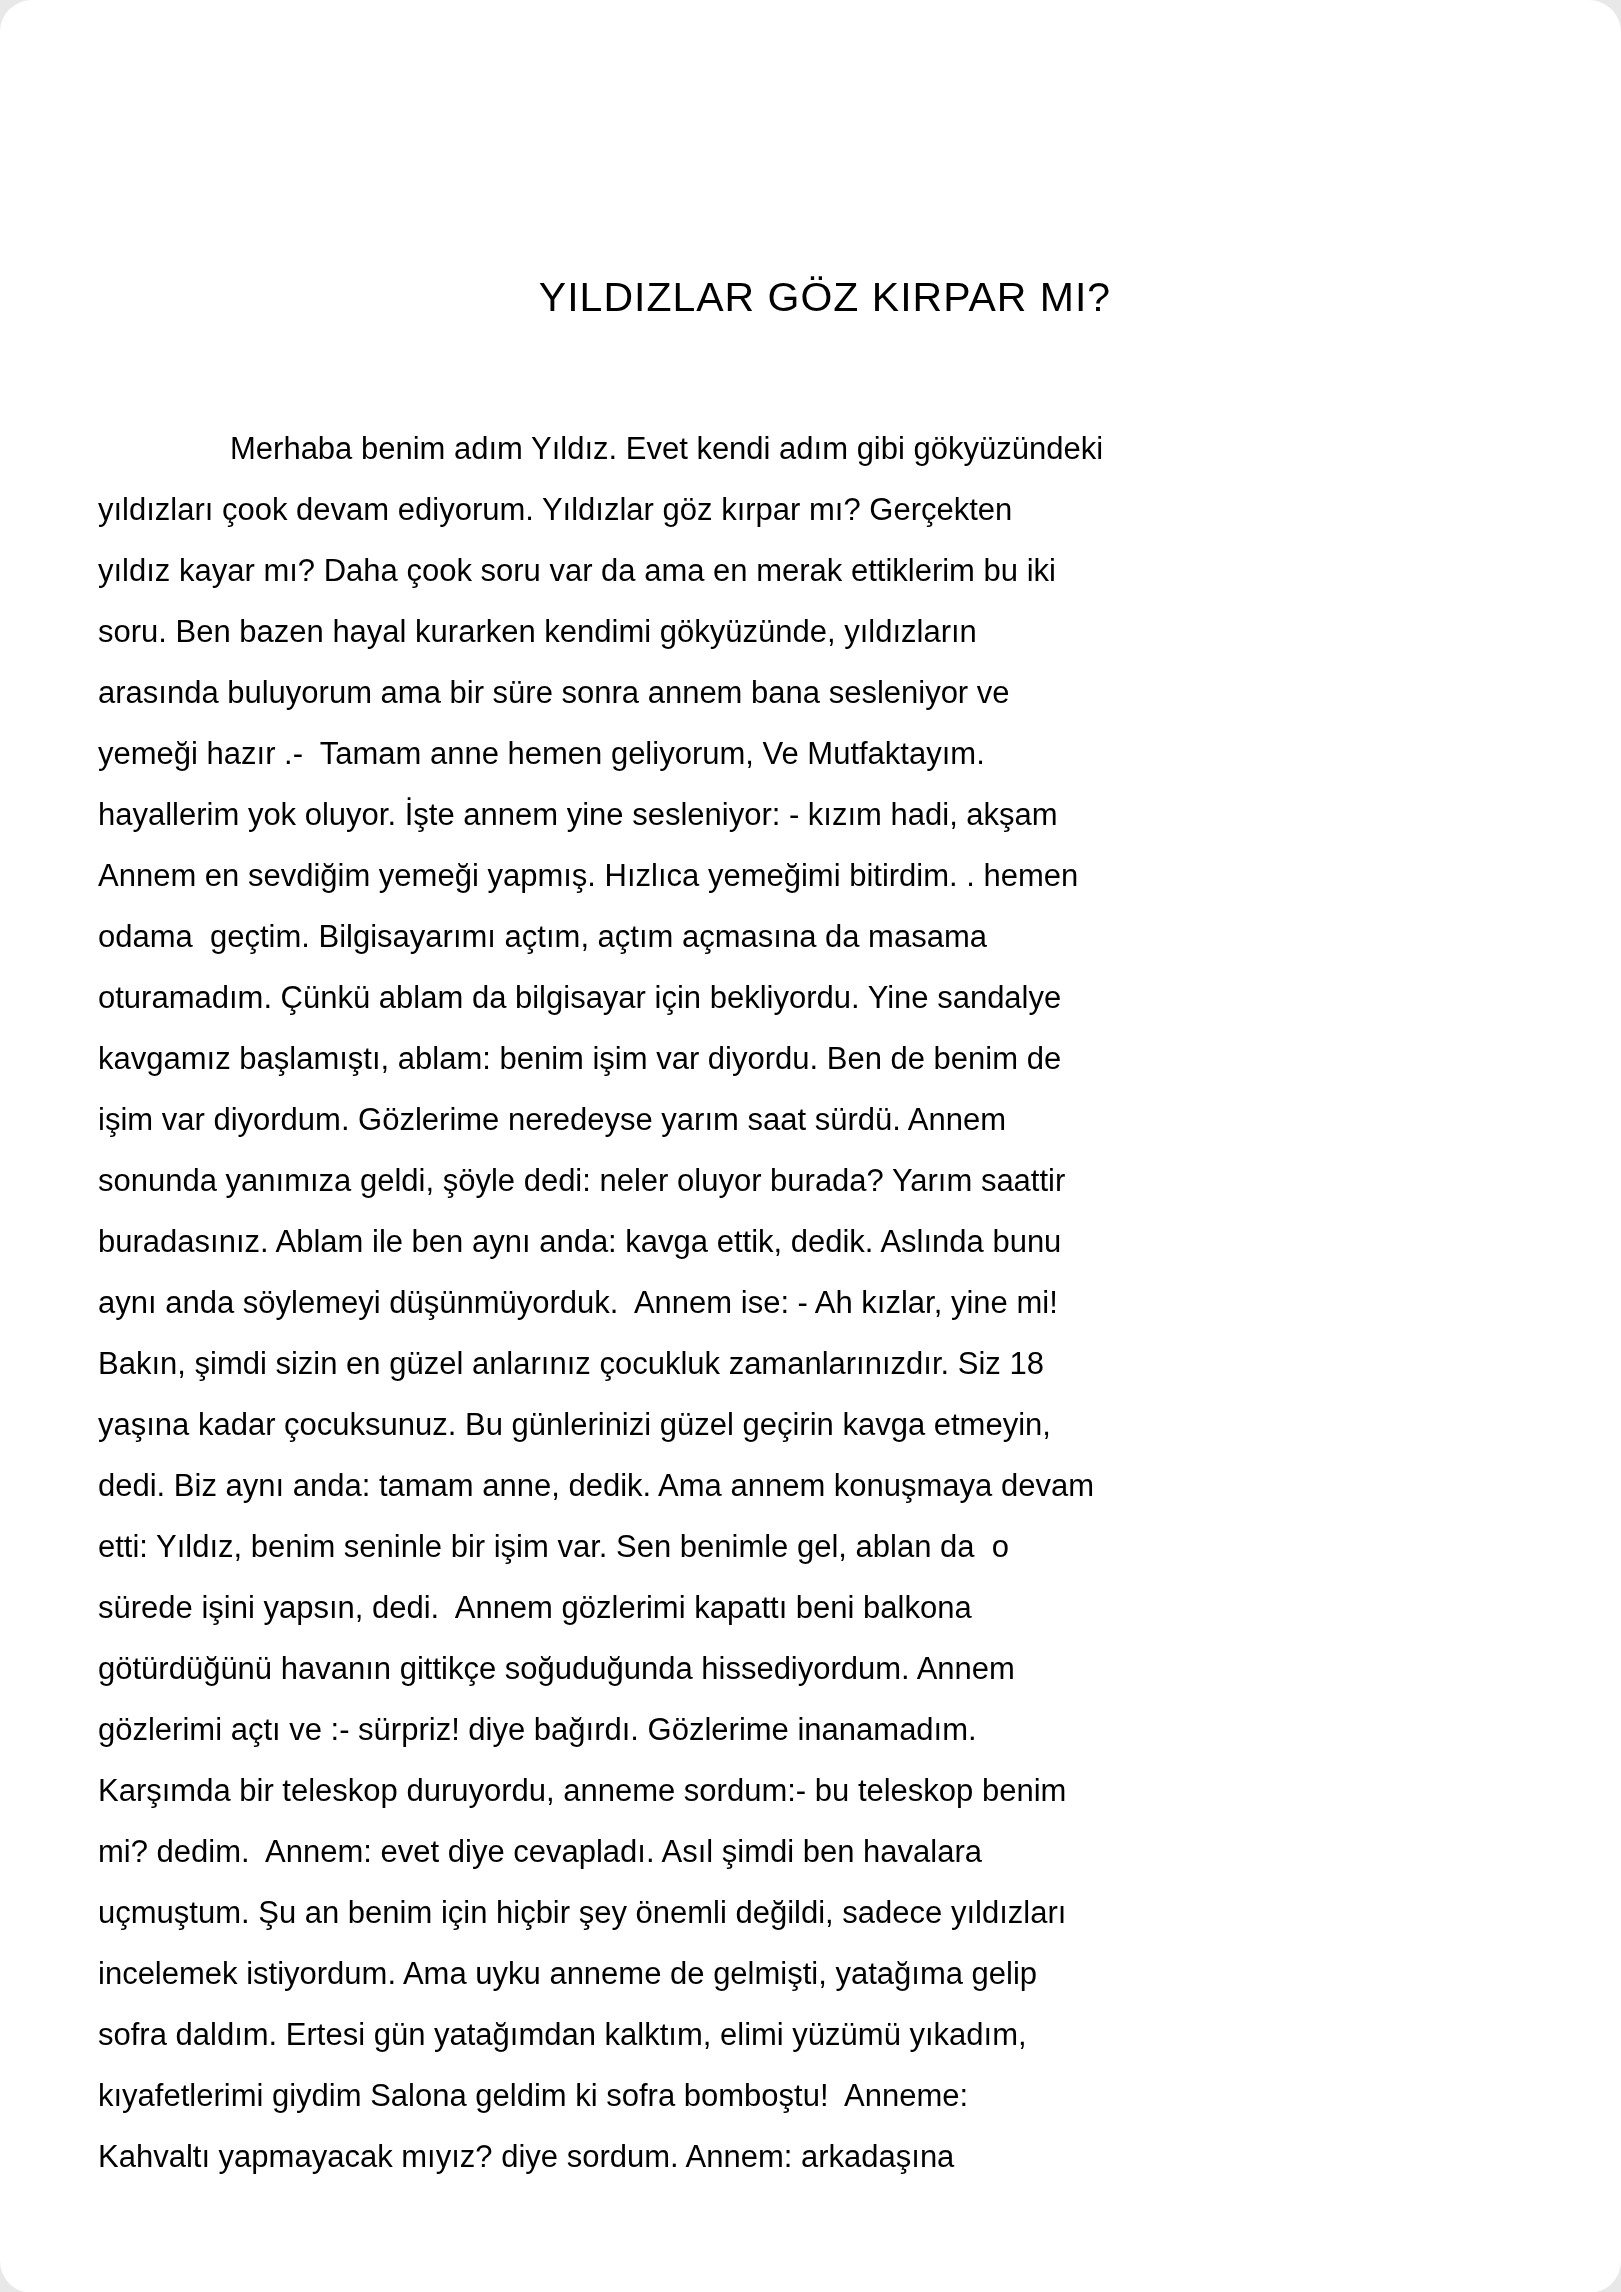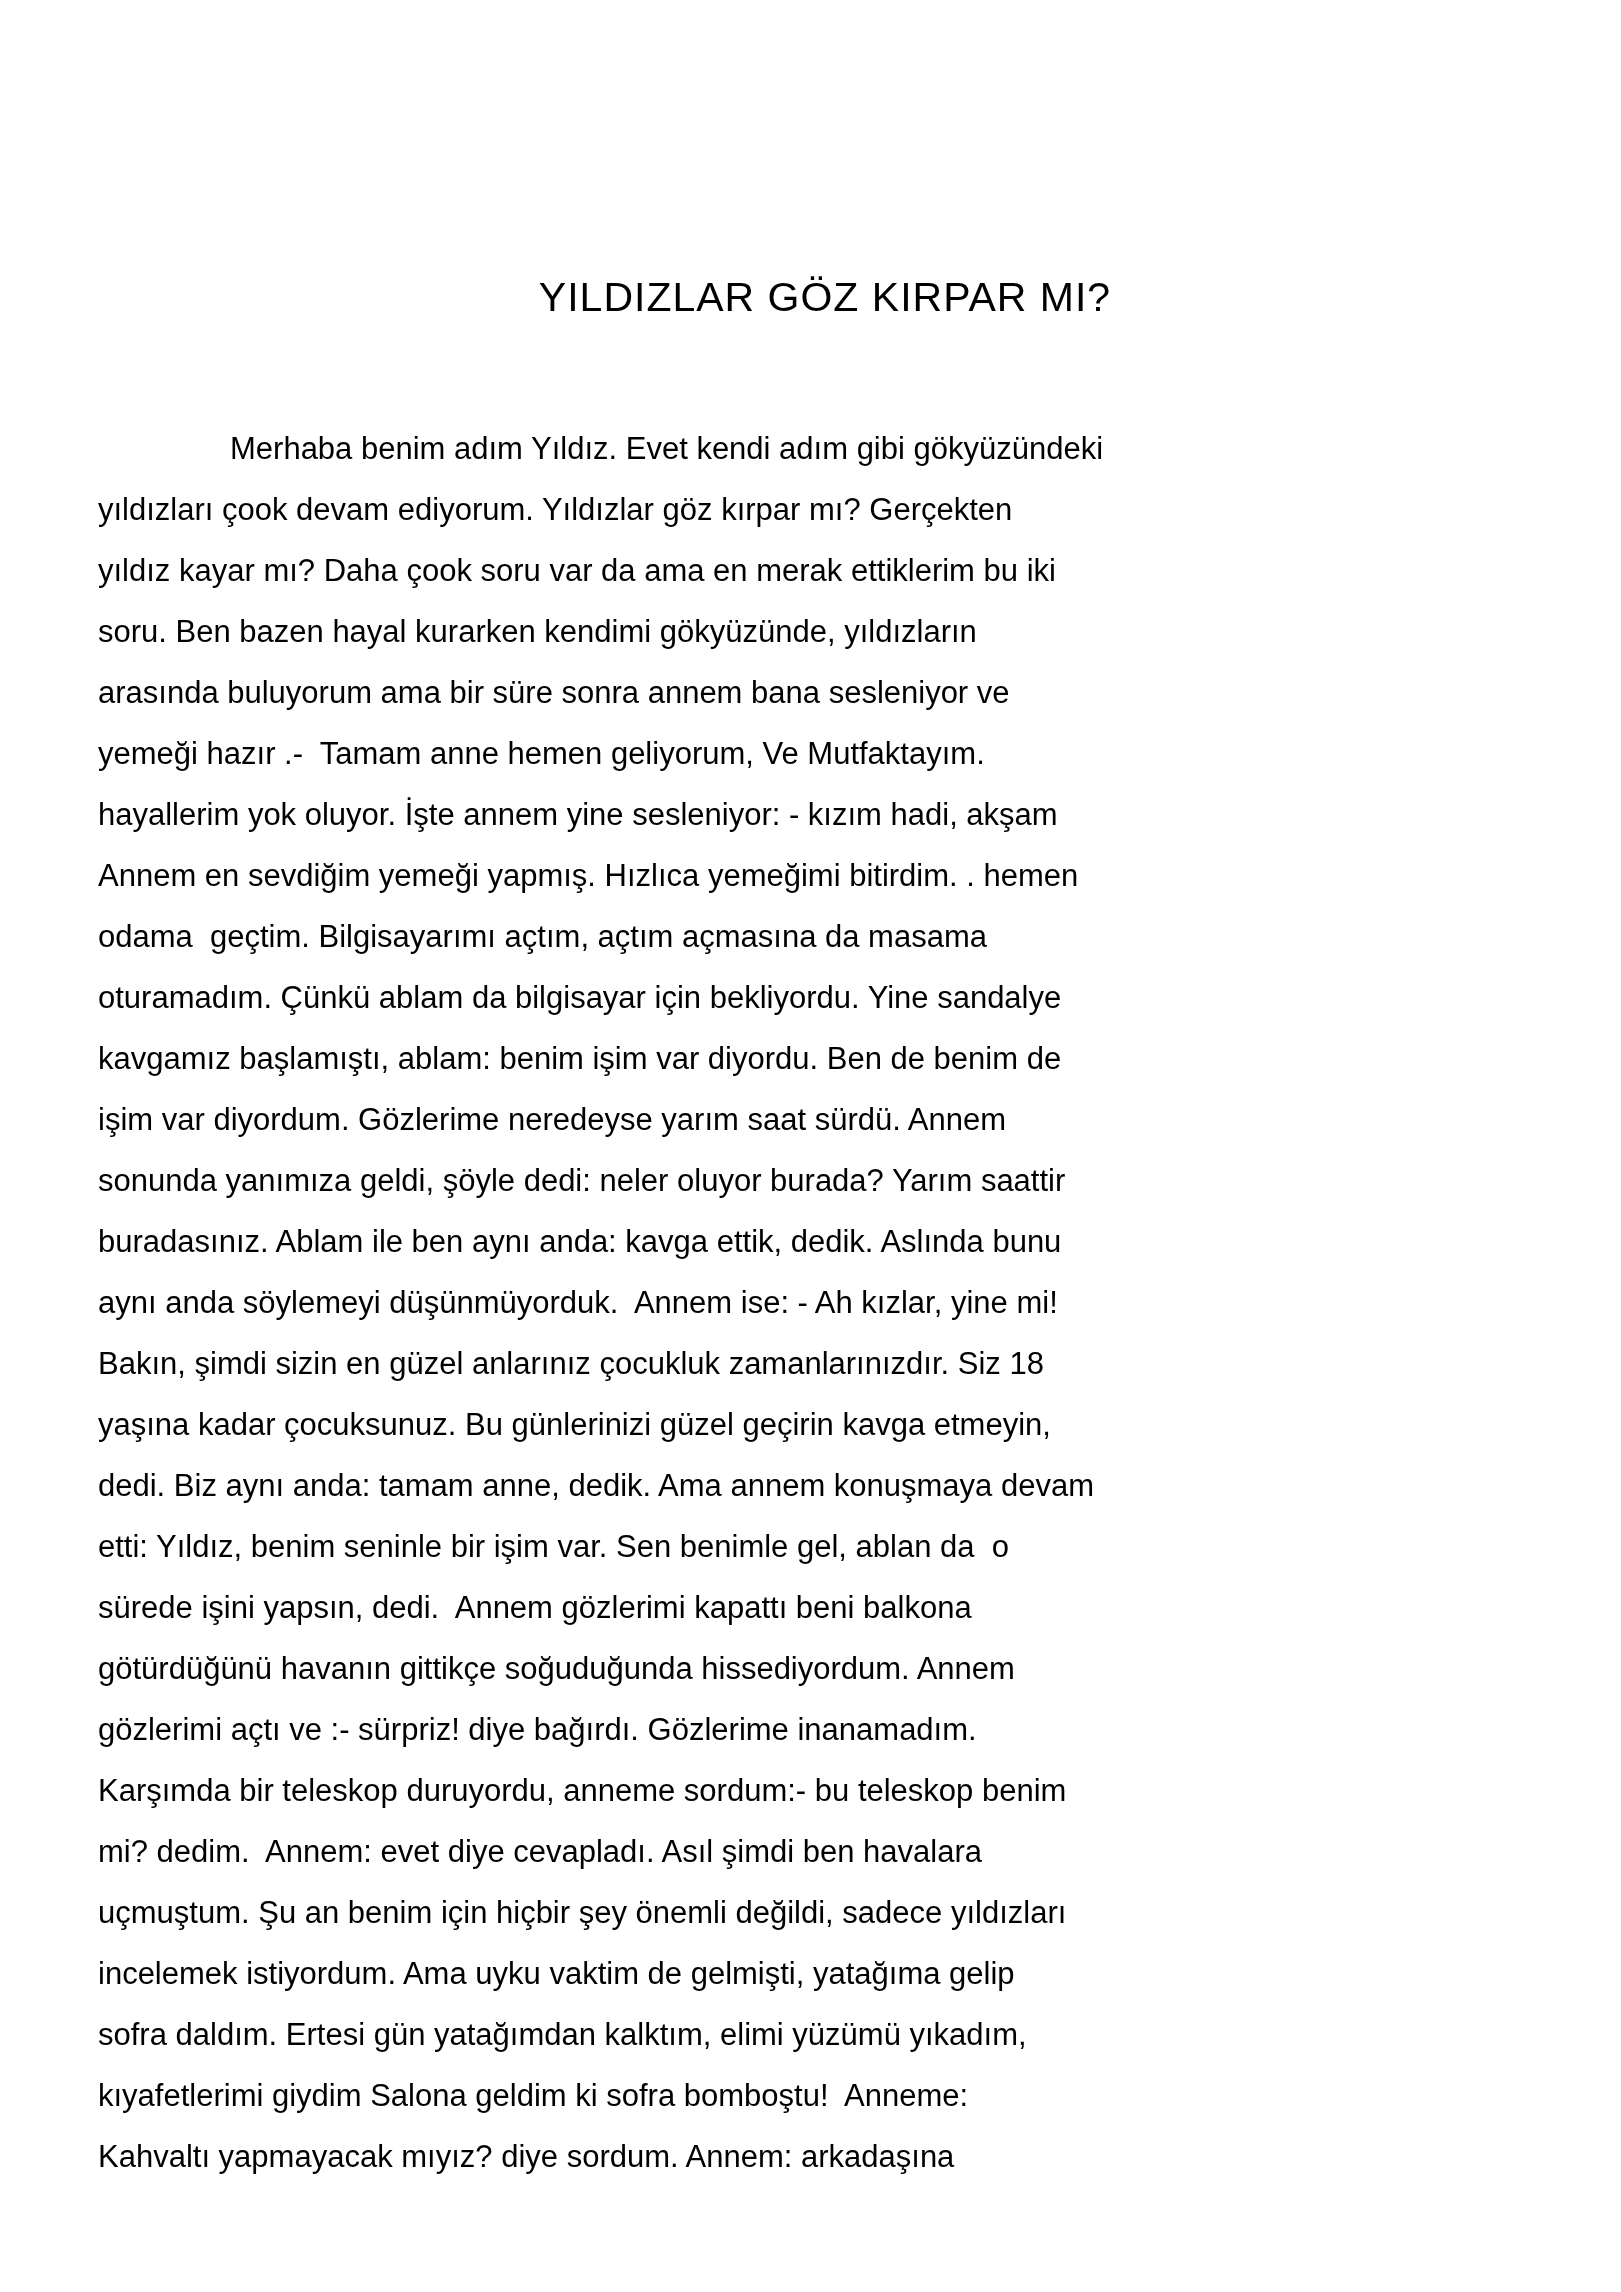--- a/index.html
+++ b/index.html
@@ -9,20 +9,21 @@
   }
   .page {
     position: relative;
     width: 1621px;
     height: 2293px;
     margin: 0 auto;
     background: #ffffff;
     color: #000000;
     font-family: "Liberation Sans", "DejaVu Sans", sans-serif;
     overflow: hidden;
+    border-radius: 32px;
   }
   .content {
     position: absolute;
     top: 0;
     left: 98px;
     right: 69px;
   }
   .doc-title {
     margin-top: 267px;
     text-align: center;
@@ -68,20 +69,20 @@
         <div class="doc-line">Bakın, şimdi sizin en güzel anlarınız çocukluk zamanlarınızdır. Siz 18</div>
         <div class="doc-line">yaşına kadar çocuksunuz. Bu günlerinizi güzel geçirin kavga etmeyin,</div>
         <div class="doc-line">dedi. Biz aynı anda: tamam anne, dedik. Ama annem konuşmaya devam</div>
         <div class="doc-line">etti: Yıldız, benim seninle bir işim var. Sen benimle gel, ablan da  o</div>
         <div class="doc-line">sürede işini yapsın, dedi.  Annem gözlerimi kapattı beni balkona</div>
         <div class="doc-line">götürdüğünü havanın gittikçe soğuduğunda hissediyordum. Annem</div>
         <div class="doc-line">gözlerimi açtı ve :- sürpriz! diye bağırdı. Gözlerime inanamadım.</div>
         <div class="doc-line">Karşımda bir teleskop duruyordu, anneme sordum:- bu teleskop benim</div>
         <div class="doc-line">mi? dedim.  Annem: evet diye cevapladı. Asıl şimdi ben havalara</div>
         <div class="doc-line">uçmuştum. Şu an benim için hiçbir şey önemli değildi, sadece yıldızları</div>
-        <div class="doc-line">incelemek istiyordum. Ama uyku vaktim de gelmişti, yatağıma gelip</div>
+        <div class="doc-line">incelemek istiyordum. Ama uyku anneme de gelmişti, yatağıma gelip</div>
         <div class="doc-line">sofra daldım. Ertesi gün yatağımdan kalktım, elimi yüzümü yıkadım,</div>
         <div class="doc-line">kıyafetlerimi giydim Salona geldim ki sofra bomboştu!  Anneme:</div>
         <div class="doc-line">Kahvaltı yapmayacak mıyız? diye sordum. Annem: arkadaşına</div>
       </div>
   </div>
 </div>
 
 
 </body></html>

